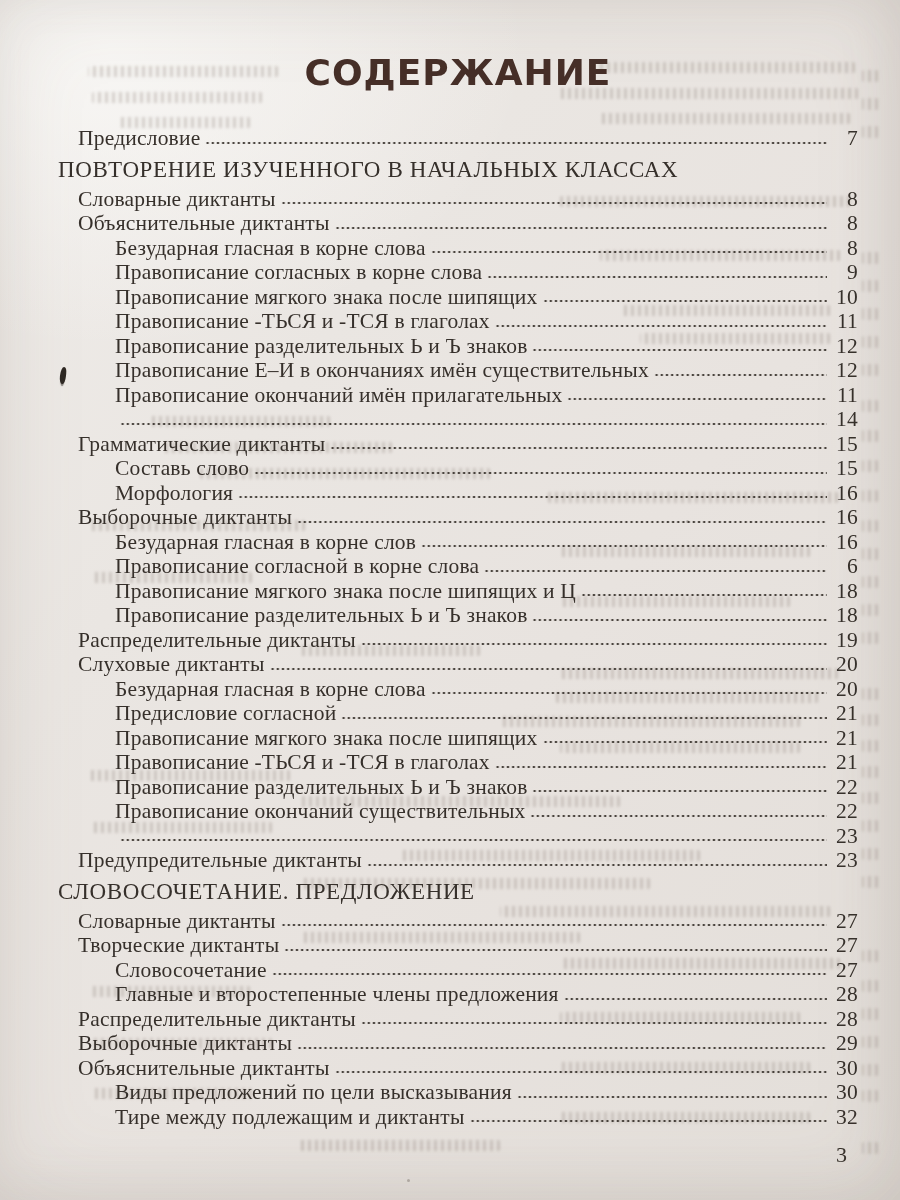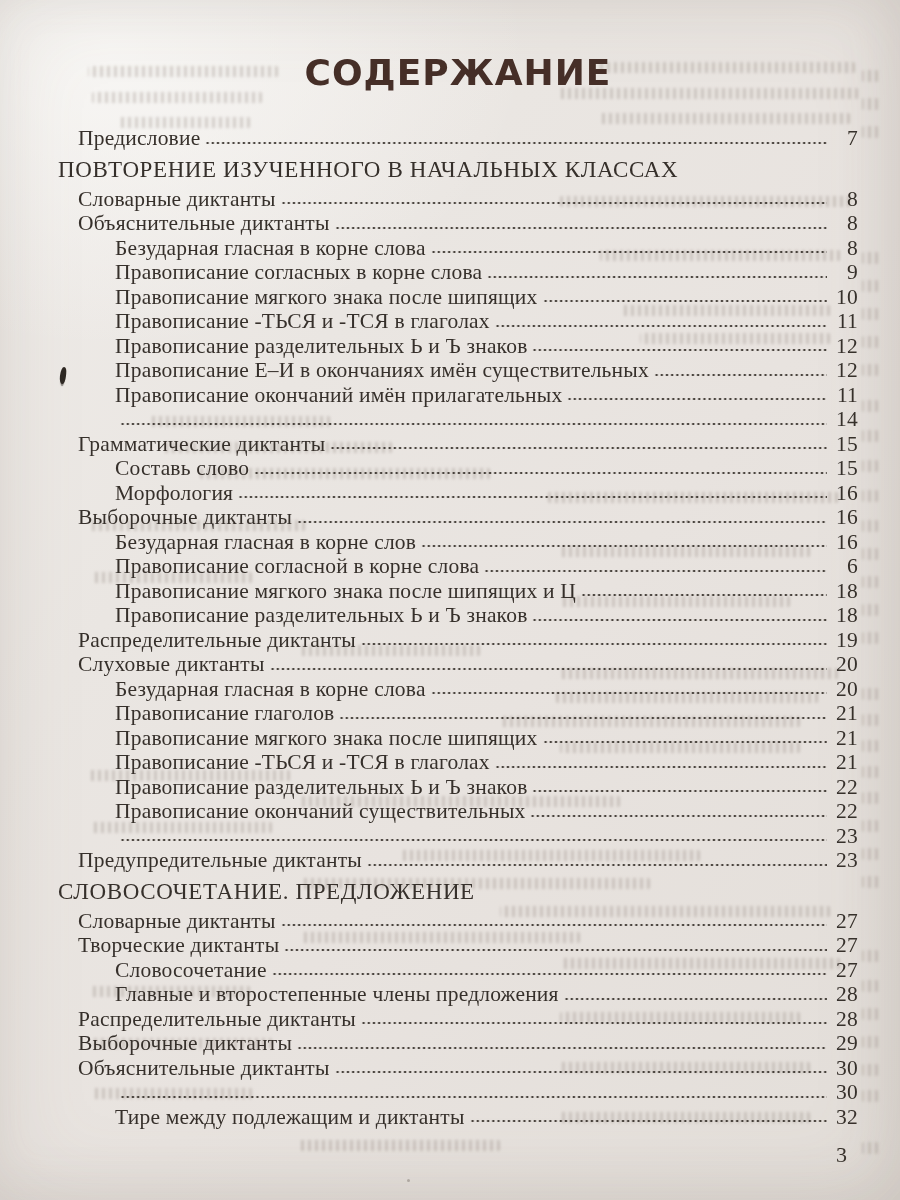--- a/index.html
+++ b/index.html
@@ -181,21 +181,21 @@
       <span class="label">Слуховые диктанты</span>
       <span class="dots"></span>
       <span class="pg">20</span>
     </div>
     <div class="row lvl2">
       <span class="label">Безударная гласная в корне слова</span>
       <span class="dots"></span>
       <span class="pg">20</span>
     </div>
     <div class="row lvl2">
-      <span class="label">Правописание глаголов</span>
+      <span class="label">Предисловие согласной</span>
       <span class="dots"></span>
       <span class="pg">21</span>
     </div>
     <div class="row lvl2">
       <span class="label">Правописание мягкого знака после шипящих</span>
       <span class="dots"></span>
       <span class="pg">21</span>
     </div>
     <div class="row lvl2">
       <span class="label">Правописание -ТЬСЯ и -ТСЯ в глаголах</span>
@@ -253,20 +253,21 @@
       <span class="label">Выборочные диктанты</span>
       <span class="dots"></span>
       <span class="pg">29</span>
     </div>
     <div class="row lvl1">
       <span class="label">Объяснительные диктанты</span>
       <span class="dots"></span>
       <span class="pg">30</span>
     </div>
     <div class="row lvl2">
+      <span class="label">Виды предложений по цели высказывания</span>
       <span class="dots"></span>
       <span class="pg">30</span>
     </div>
     <div class="row lvl2">
       <span class="label">Тире между подлежащим и диктанты</span>
       <span class="dots"></span>
       <span class="pg">32</span>
     </div>
   </div>
 

